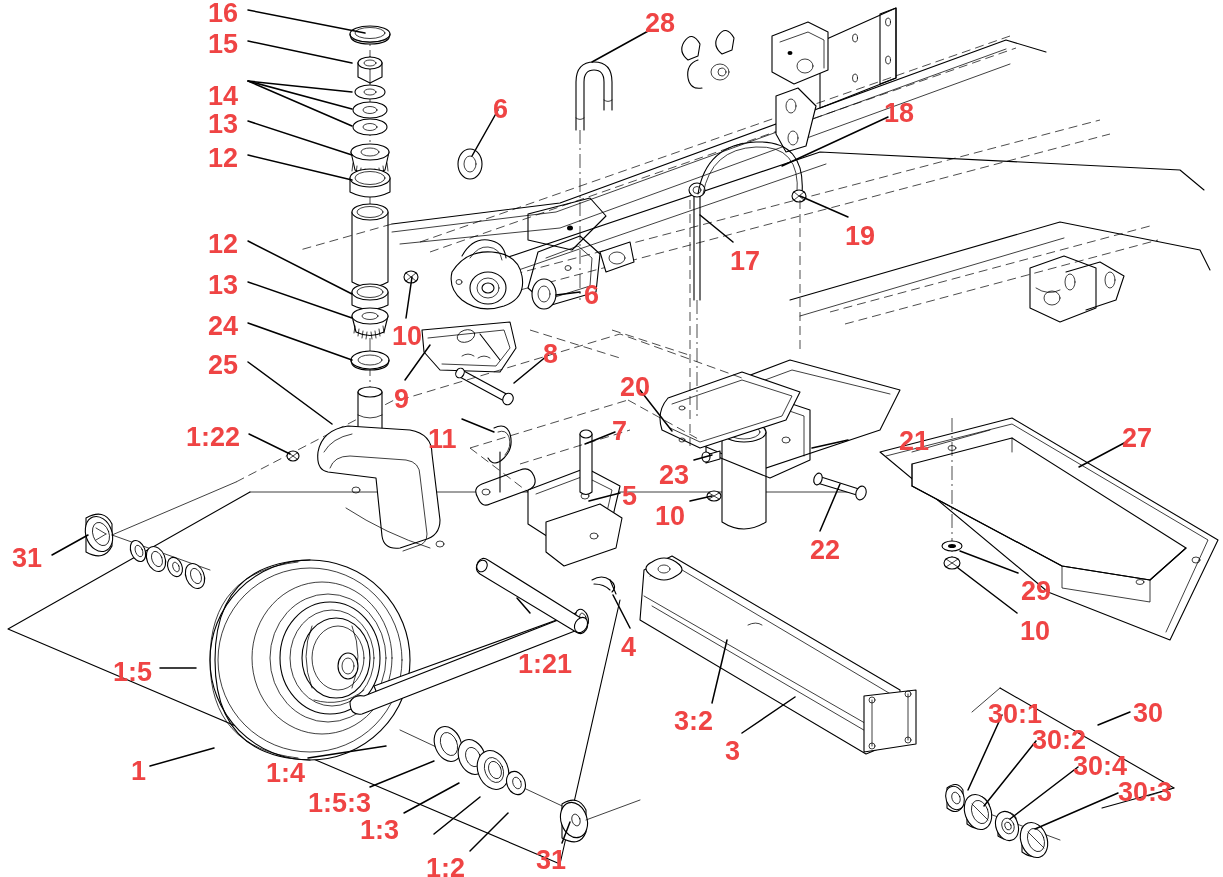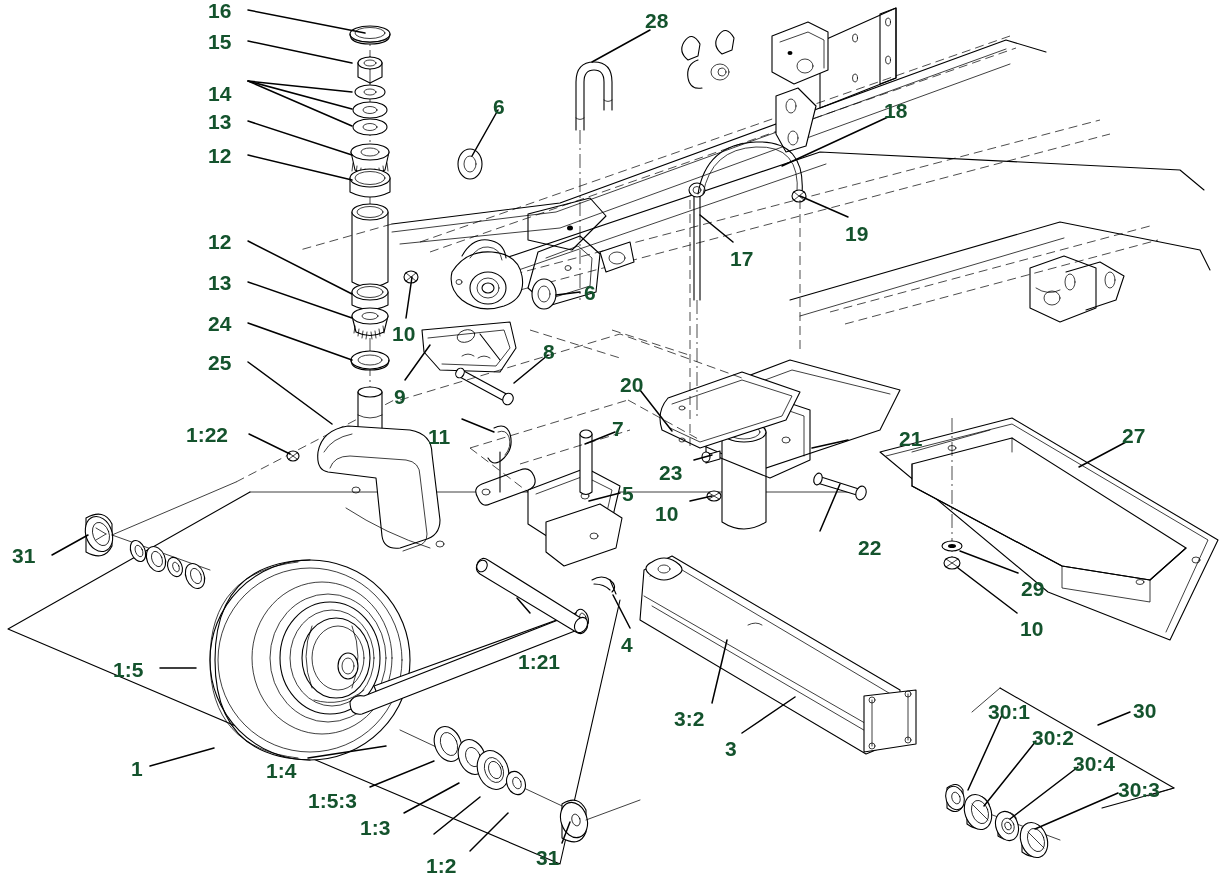--- a/index.html
+++ b/index.html
@@ -4,22 +4,22 @@
 <title>Parts Diagram</title>
 <style>
   html,body{margin:0;padding:0;background:#ffffff;}
   body{font-family:"Liberation Sans", sans-serif;}
   #stage{position:relative;width:1223px;height:877px;background:#ffffff;overflow:hidden;}
   #art{position:absolute;left:0;top:0;width:1223px;height:877px;}
   .callout{
     position:absolute;
     font-family:"Liberation Sans", sans-serif;
     font-weight:700;
-    font-size:21px;
-    color:#14532d;
+    font-size:27px;
+    color:#ef4444;
     line-height:1;
     white-space:nowrap;
     letter-spacing:0px;
   }
 </style>
 </head>
 <body>
 
 <div id="stage">
 
@@ -586,21 +586,21 @@
       <div class="callout" style="left: 612px; top: 418px;">7</div>
       <div class="callout" style="left: 622px; top: 483px;">5</div>
       <div class="callout" style="left: 645px; top: 10px;">28</div>
       <div class="callout" style="left: 884px; top: 100px;">18</div>
       <div class="callout" style="left: 730px; top: 248px;">17</div>
       <div class="callout" style="left: 845px; top: 223px;">19</div>
       <div class="callout" style="left: 620px; top: 374px;">20</div>
       <div class="callout" style="left: 659px; top: 462px;">23</div>
       <div class="callout" style="left: 655px; top: 503px;">10</div>
       <div class="callout" style="left: 851px; top: 428px; margin-left: 48px;">21</div>
-      <div class="callout" style="left: 810px; top: 537px; margin-left: 48px;">22</div>
+      <div class="callout" style="left: 810px; top: 537px;">22</div>
       <div class="callout" style="left: 1122px; top: 425px;">27</div>
       <div class="callout" style="left: 1021px; top: 578px;">29</div>
       <div class="callout" style="left: 1020px; top: 618px;">10</div>
       <div class="callout" style="left: 1133px; top: 700px;">30</div>
       <div class="callout" style="left: 988px; top: 701px;">30:1</div>
       <div class="callout" style="left: 1032px; top: 727px;">30:2</div>
       <div class="callout" style="left: 1073px; top: 753px;">30:4</div>
       <div class="callout" style="left: 1118px; top: 779px;">30:3</div>
     </div>
 

